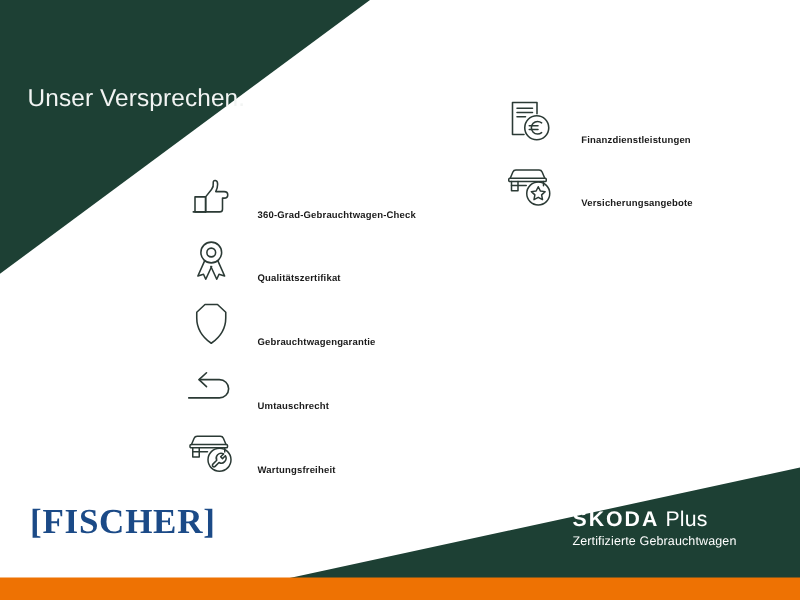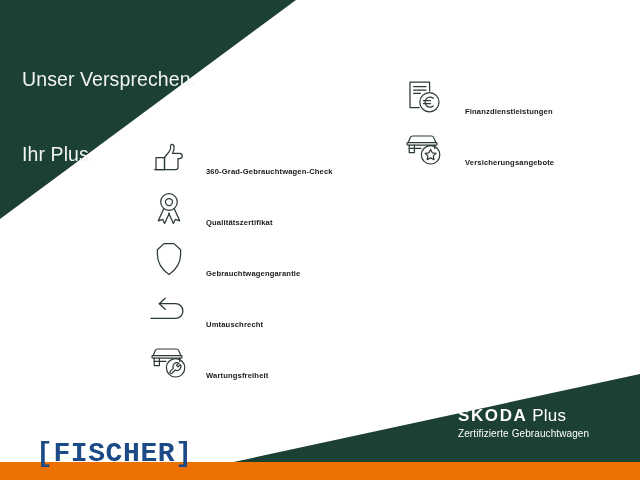--- a/index.html
+++ b/index.html
@@ -73,29 +73,28 @@
     color: #1a1a1a;
     letter-spacing: 0.15px;
     white-space: nowrap;
     margin-top: 29px;
   }
   #col-right .flabel { margin-left: 20px; }
 
   
   #dealer-logo {
     position: absolute;
-    left: 36px;
+    left: 24px;
     top: 402px;
     color: #1b4a87;
-    font-family: Liberation Mono, monospace;
+    font-family: Liberation Serif, serif;
     font-size: 28px;
     font-weight: bold;
     letter-spacing: 0.6px;
     white-space: nowrap;
-    margin-top: 36px;
   }
 
   
   #brand-logo {
     position: absolute;
     left: 458px;
     top: 406px;
     text-align: left;
     white-space: nowrap;
   }
@@ -126,21 +125,20 @@
 
   <svg class="wedge" viewBox="0 0 640 480" width="640" height="480">
     <rect x="0" y="0" width="640" height="480" fill="#ffffff"></rect>
     <polygon points="0,0 296,0 0,219" fill="#1d4034"></polygon>
     <polygon points="640,374 640,463 229,463" fill="#1d4034"></polygon>
     <rect x="0" y="462" width="640" height="18" fill="#ee7203"></rect>
   </svg>
 
   <div id="headline">
     <span class="hl-line">Unser Versprechen.</span>
-    <span class="hl-line">Ihr Plus.</span>
   </div>
 
   <div class="col" id="col-left">
 
     <div class="feature">
       <span class="ficon">
         <svg width="36" height="36" viewBox="0 0 36 36" fill="none" stroke="#2b3a35" stroke-width="1.25" stroke-linejoin="round" stroke-linecap="round">
           <path d="M5 18.5 H13.5 V30.5 H5 Z"></path>
           <path d="M13.5 18.5 L18.2 12.6 C19.5 10.9 19.9 9.4 19.6 7.4 C19.4 6.1 20.2 5.2 21.3 5.4 C22.4 5.6 23.1 6.7 23.1 8.3 C23.1 10.6 22.4 12.6 21.6 14.3 H28.3 C30 14.3 31.2 15.4 31.2 16.9 C31.2 18.4 30 19.5 28.3 19.5 H27 V28.3 C27 29.6 26 30.5 24.7 30.5 H13.5 Z"></path>
           <path d="M3.6 30.5 H13.5"></path>

